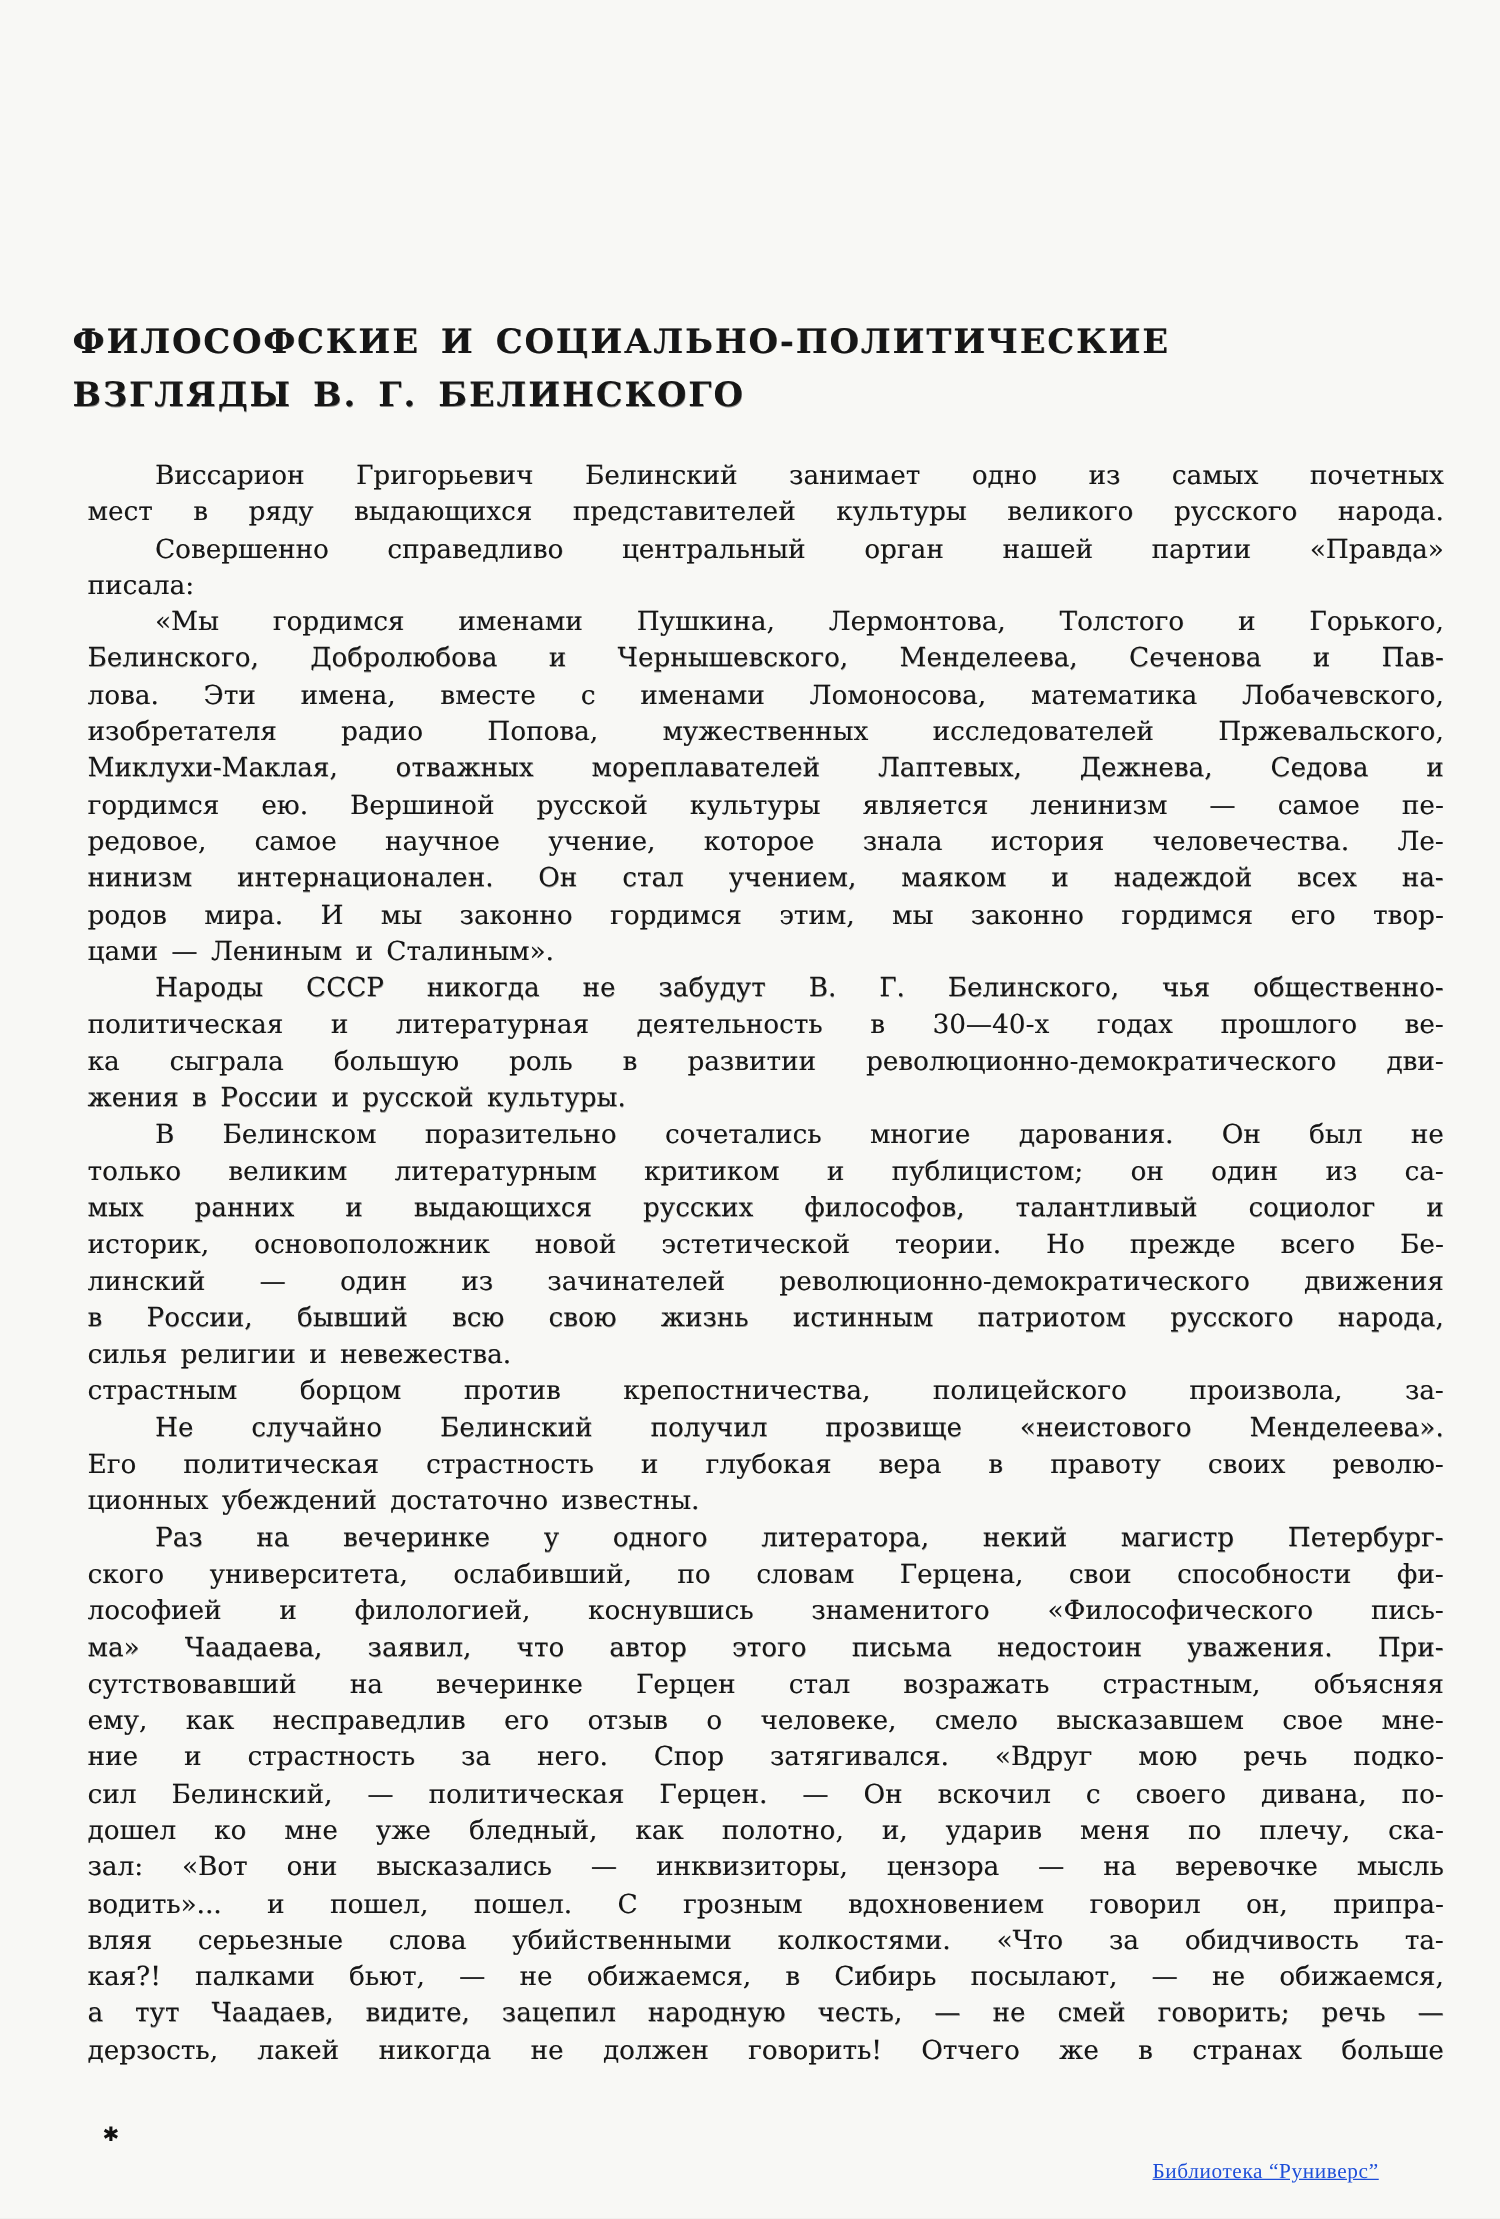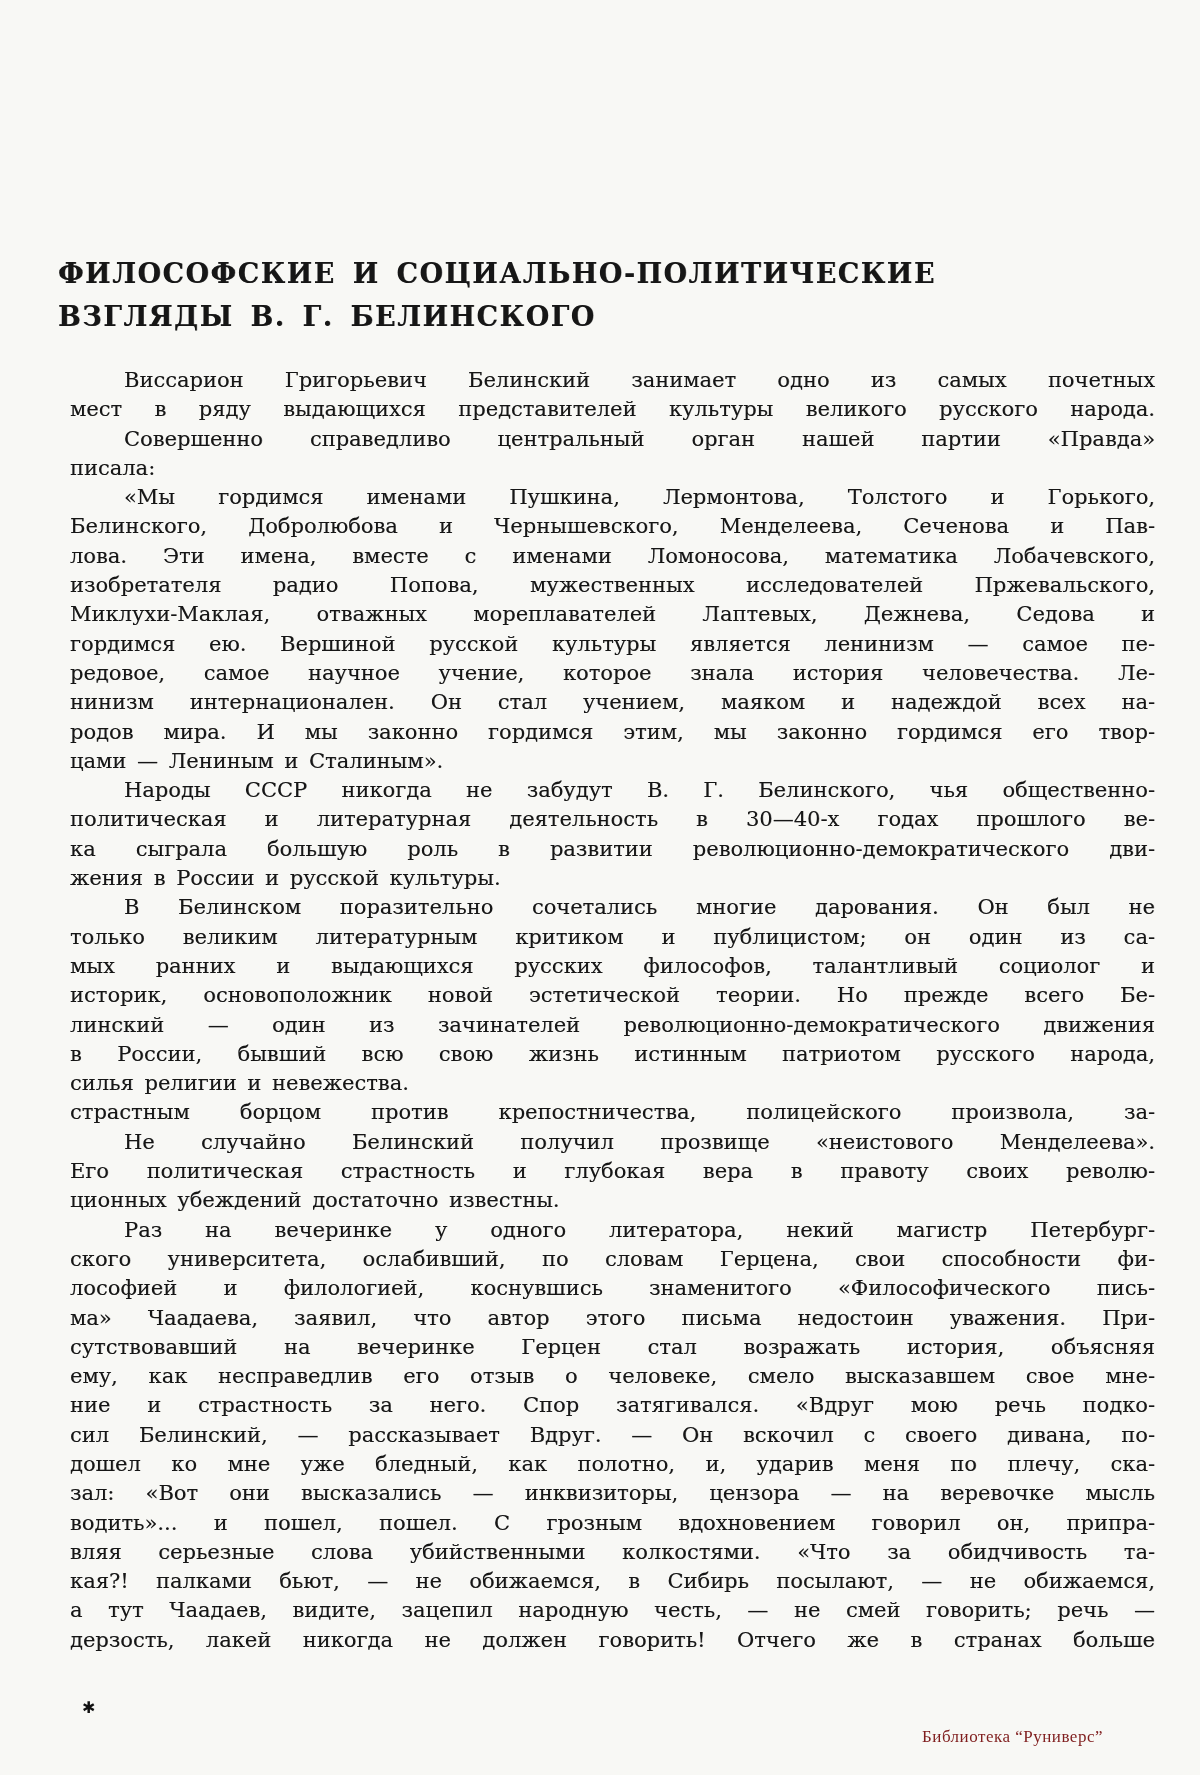--- a/index.html
+++ b/index.html
@@ -50,23 +50,24 @@
     left: 82px;
     top: 1698px;
     font-size: 16px;
     color: #111;
   }
   .watermark {
     position: absolute;
     right: 97px;
     top: 1727px;
     font-size: 17px;
-    color: #7f1d1d;
+    color: #1d4ed8;
     font-family: "Liberation Serif", serif;
     letter-spacing: 0.5px;
+    text-decoration: underline;
   }
 </style>
 </head>
 <body>
 
 <div class="page">
   <h1 class="title"><span>ФИЛОСОФСКИЕ И СОЦИАЛЬНО-ПОЛИТИЧЕСКИЕ</span><br><span>ВЗГЛЯДЫ В. Г. БЕЛИНСКОГО</span></h1>
 
   <div class="body-text">
       <div class="line indent justify">Виссарион Григорьевич Белинский занимает одно из самых почетных</div>
@@ -95,24 +96,24 @@
       <div class="line justify">в России, бывший всю свою жизнь истинным патриотом русского народа,</div>
       <div class="line">силья религии и невежества.</div>
       <div class="line justify">страстным борцом против крепостничества, полицейского произвола, за-</div>
       <div class="line indent justify">Не случайно Белинский получил прозвище «неистового Менделеева».</div>
       <div class="line justify">Его политическая страстность и глубокая вера в правоту своих револю-</div>
       <div class="line">ционных убеждений достаточно известны.</div>
       <div class="line indent justify">Раз на вечеринке у одного литератора, некий магистр Петербург-</div>
       <div class="line justify">ского университета, ослабивший, по словам Герцена, свои способности фи-</div>
       <div class="line justify">лософией и филологией, коснувшись знаменитого «Философического пись-</div>
       <div class="line justify">ма» Чаадаева, заявил, что автор этого письма недостоин уважения. При-</div>
-      <div class="line justify">сутствовавший на вечеринке Герцен стал возражать история, объясняя</div>
+      <div class="line justify">сутствовавший на вечеринке Герцен стал возражать страстным, объясняя</div>
       <div class="line justify">ему, как несправедлив его отзыв о человеке, смело высказавшем свое мне-</div>
       <div class="line justify">ние и страстность за него. Спор затягивался. «Вдруг мою речь подко-</div>
-      <div class="line justify">сил Белинский, — рассказывает Вдруг. — Он вскочил с своего дивана, по-</div>
+      <div class="line justify">сил Белинский, — политическая Герцен. — Он вскочил с своего дивана, по-</div>
       <div class="line justify">дошел ко мне уже бледный, как полотно, и, ударив меня по плечу, ска-</div>
       <div class="line justify">зал: «Вот они высказались — инквизиторы, цензора — на веревочке мысль</div>
       <div class="line justify">водить»... и пошел, пошел. С грозным вдохновением говорил он, припра-</div>
       <div class="line justify">вляя серьезные слова убийственными колкостями. «Что за обидчивость та-</div>
       <div class="line justify">кая?! палками бьют, — не обижаемся, в Сибирь посылают, — не обижаемся,</div>
       <div class="line justify">а тут Чаадаев, видите, зацепил народную честь, — не смей говорить; речь —</div>
       <div class="line justify">дерзость, лакей никогда не должен говорить! Отчего же в странах больше</div>
     </div>
 
   <div class="footnote-mark">✱</div>

